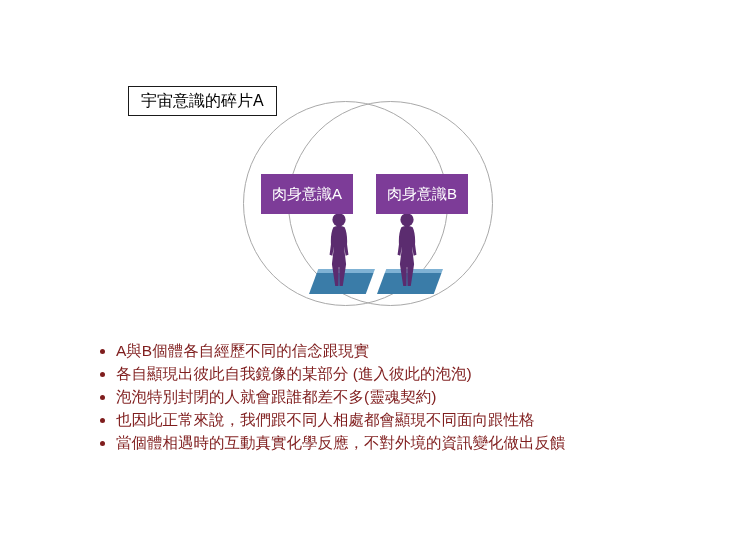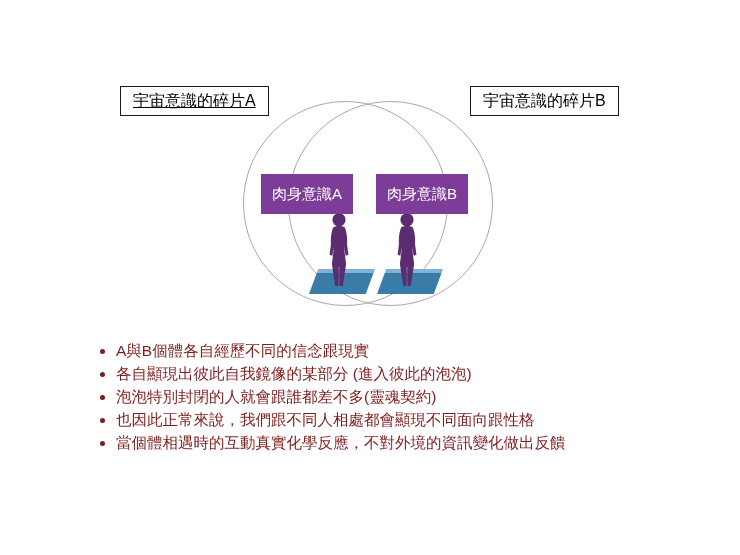--- a/index.html
+++ b/index.html
@@ -34,21 +34,21 @@
     position: absolute;
     top: 86px;
     border: 1.5px solid #1a1a1a;
     background: #ffffff;
     color: #000000;
     font-size: 16px;
     line-height: 1;
     padding: 6px 12px;
     white-space: nowrap;
   }
-  .frag-a { left: 120px; text-decoration: underline; }
+  .frag-a { left: 128px; }
   .frag-b { left: 470px; }
 
   
   .body-label {
     position: absolute;
     top: 174px;
     width: 92px;
     height: 40px;
     background: #7d3c98;
     color: #ffffff;
@@ -108,21 +108,20 @@
 </style>
 </head>
 <body>
 
 <div class="canvas">
 
   <div class="venn-circle circle-a"></div>
   <div class="venn-circle circle-b"></div>
 
   <div class="frag-label frag-a">宇宙意識的碎片A</div>
-  <div class="frag-label frag-b">宇宙意識的碎片B</div>
 
   <div class="body-label body-a">肉身意識A</div>
   <div class="body-label body-b">肉身意識B</div>
 
   <div class="platform platform-a"></div>
   <div class="platform platform-b"></div>
 
   <div class="figure figure-a">
     <svg viewBox="0 0 36 80" xmlns="http://www.w3.org/2000/svg" aria-hidden="true">
       <circle cx="18" cy="8" r="7" fill="currentColor"></circle>

